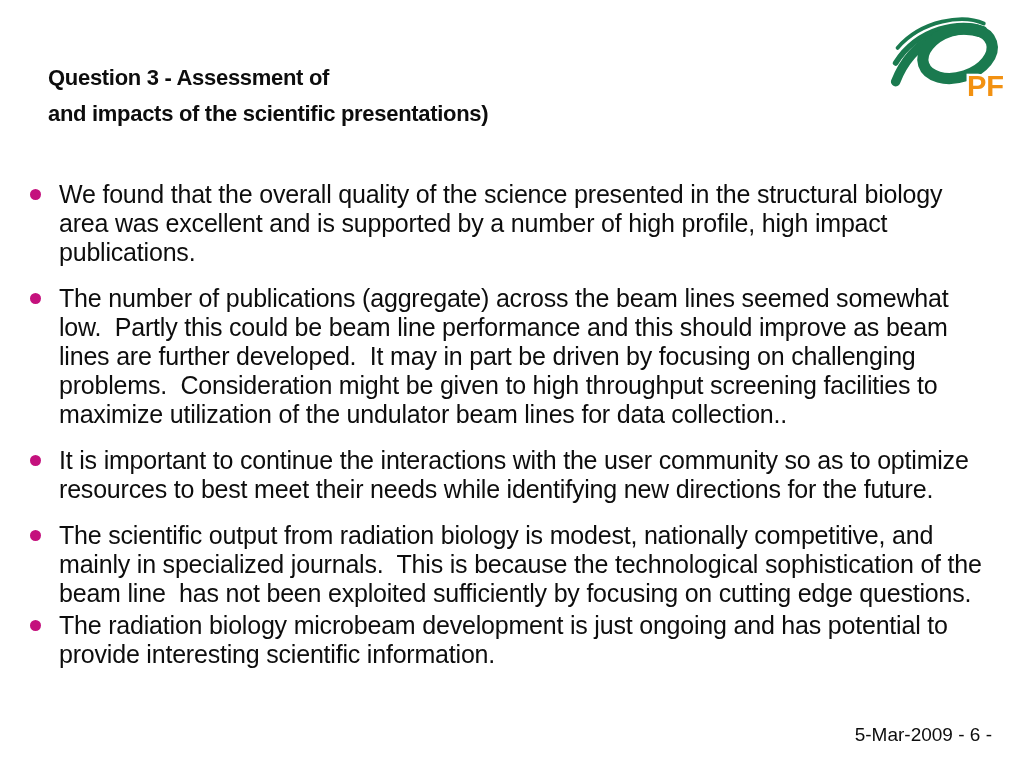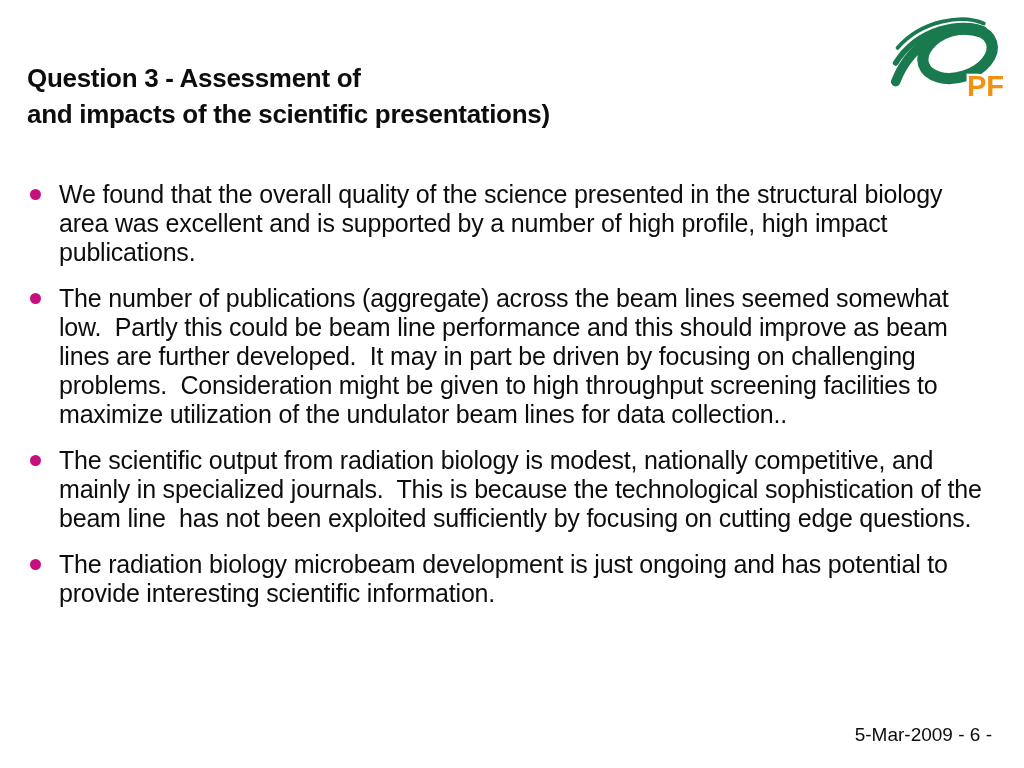--- a/index.html
+++ b/index.html
@@ -41,23 +41,23 @@
     font-size:36px;
     line-height:38px;
     margin-top:3px;
     letter-spacing:-0.5px;
     white-space:nowrap;
     text-shadow:2px 2px 0 var(--brand-shadow);
   }
 
   
   .title{
-    position:absolute;left:27px;top:60px;
+    position:absolute;left:48px;top:60px;
     font-weight:bold;
-    font-size:26px;
+    font-size:22px;
     line-height:36px;
     letter-spacing:-0.3px;
     color:var(--text);
   }
   .title span{display:block;}
 
   
   .content{
     position:absolute;left:30px;right:32px;top:180px;
   }
@@ -117,20 +117,24 @@
     <div class="bullet">
       <span class="dot"></span>
       <p class="btxt">We found that the overall quality of the science presented in the structural biology area was excellent and is supported by a number of high profile, high impact publications.</p>
     </div>
     <div class="bullet">
       <span class="dot"></span>
       <p class="btxt">The number of publications (aggregate) across the beam lines seemed somewhat low.  Partly this could be beam line performance and this should improve as beam lines are further developed.  It may in part be driven by focusing on challenging problems.  Consideration might be given to high throughput screening facilities to maximize utilization of the undulator beam lines for data collection..</p>
     </div>
     <div class="bullet">
       <span class="dot"></span>
+      <p class="btxt">It is important to continue the interactions with the user community so as to optimize resources to best meet their needs while identifying new directions for the future.</p>
+    </div>
+    <div class="bullet">
+      <span class="dot"></span>
       <p class="btxt">The scientific output from radiation biology is modest, nationally competitive, and mainly in specialized journals.  This is because the technological sophistication of the beam line  has not been exploited sufficiently by focusing on cutting edge questions.</p>
     </div>
     <div class="bullet">
       <span class="dot"></span>
       <p class="btxt">The radiation biology microbeam development is just ongoing and has potential to provide interesting scientific information.</p>
     </div>
   </div>
 
   <div class="footer">5-Mar-2009 - 6 -</div>
 

